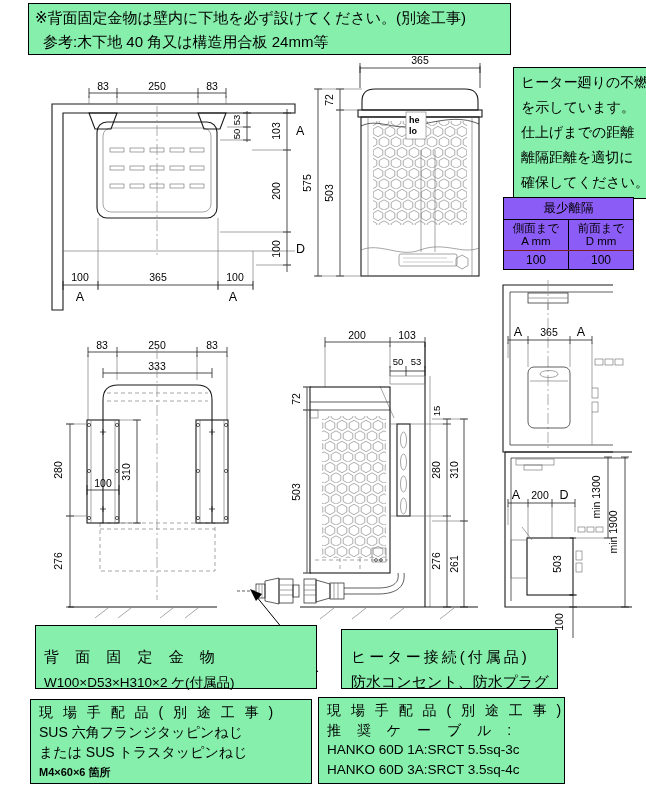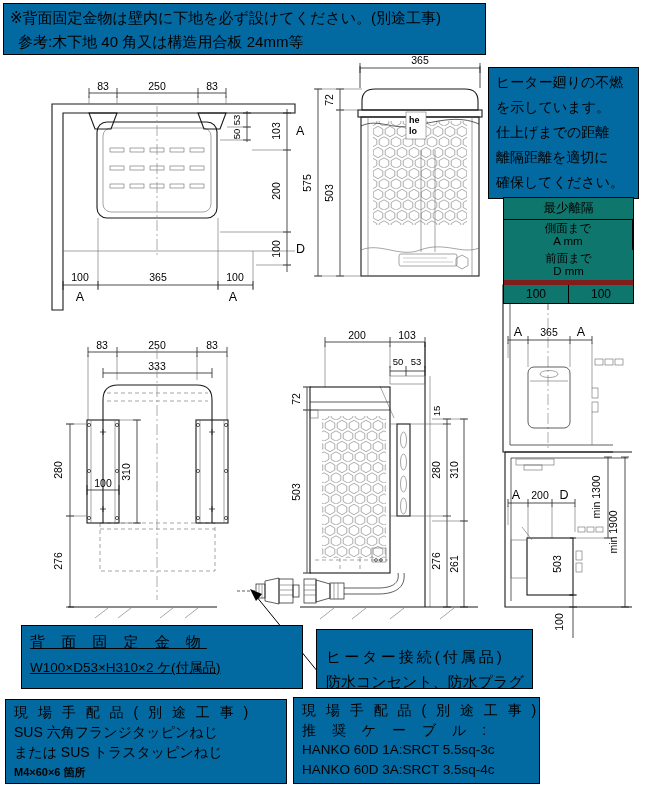--- a/index.html
+++ b/index.html
@@ -1,38 +1,38 @@
 <!DOCTYPE html>
 <html><head>
 <meta charset="utf-8">
 <style>
   html,body{margin:0;padding:0;background:#fff;}
   #stage{position:relative;width:646px;height:786px;background:#fff;
          font-family:"Liberation Sans","DejaVu Sans",sans-serif;color:#000;overflow:hidden;}
   #stage svg{position:absolute;left:0;top:0;}
-  .tbox{position:absolute;border:1.6px solid #000;background:#0369a1;box-sizing:border-box;}
+  .tbox{position:absolute;border:1.6px solid #000;background:#86efac;box-sizing:border-box;margin-left:25px;}
   .tline{white-space:pre;display:block;}
   .sp{letter-spacing:3px;}
   .sp2{letter-spacing:6px;}
   
   .ln{stroke:#1a1a1a;fill:none;stroke-width:1.1;}
   .lt{stroke:#1a1a1a;fill:none;stroke-width:.7;}
   .thin{stroke:#6a6a6a;fill:none;stroke-width:.6;}
   .dim{stroke:#222;fill:none;stroke-width:.8;}
   .dash{stroke-dasharray:4 3;}
   .cl{stroke:#8a8a8a;fill:none;stroke-width:.7;stroke-dasharray:11 3 2 3;}
   text.d{font:10.5px "Liberation Sans","DejaVu Sans",sans-serif;fill:#000;}
   text.d9{font:9.5px "Liberation Sans","DejaVu Sans",sans-serif;fill:#000;}
   text.dA{font:12.5px "Liberation Sans","DejaVu Sans",sans-serif;fill:#000;}
   text.logo{font:bold 9px "Liberation Sans","DejaVu Sans",sans-serif;fill:#000;}
   
-  #minsep{position:absolute;left:503px;top:197px;width:131px;border:1px solid #000;background:#0f766e;
+  #minsep{position:absolute;left:503px;top:197px;width:131px;border:1px solid #000;background:#8b5cf6;
           font-size:11.5px;text-align:center;box-sizing:border-box;}
   #minsep .hd{border-bottom:1px solid #000;font-size:12.5px;padding:2px 0;}
-  #minsep .cols{display:flex;border-bottom:5px solid #7f1d1d;flex-direction:column;}
+  #minsep .cols{display:flex;border-bottom:1px solid #7f1d1d;}
   #minsep .cols>div{flex:1;padding:2px 0;line-height:13px;}
   #minsep .cols>div:first-child{border-right:1px solid #000;}
   #minsep .vals{display:flex;}
   #minsep .vals>div{flex:1;padding:2px 0;font-size:12px;}
   #minsep .vals>div:first-child{border-right:1px solid #000;}
 </style>
 </head>
 <body>
 
 <div id="stage">
@@ -346,21 +346,21 @@
         <span class="tline">前面まで</span>
         <span class="tline">D mm</span>
       </div>
     </div>
     <div class="vals">
       <div>100</div>
       <div>100</div>
     </div>
   </div>
 
-  <div class="tbox" style="left:21px;top:625px;width:282px;height:64px;font-size:14px;line-height:26px;padding:3px 8px;text-decoration:underline;">
+  <div class="tbox" style="left:10px;top:625px;width:282px;height:64px;font-size:14px;line-height:26px;padding:18px 8px;">
     <span class="tline sp2" style="font-size:15px;">背 面 固 定 金 物</span>
     <span class="tline" style="font-size:13.5px;">W100×D53×H310×2 ケ(付属品)</span>
   </div>
 
   <div class="tbox" style="left:5px;top:699px;width:282px;height:85px;font-size:14px;line-height:20px;padding:2px 8px;">
     <span class="tline sp">現 場 手 配 品 ( 別 途 工 事 )</span>
     <span class="tline">SUS 六角フランジタッピンねじ</span>
     <span class="tline">または SUS トラスタッピンねじ</span>
     <span class="tline" style="font-size:11px;font-weight:bold;">M4×60×6 箇所</span>
   </div>

